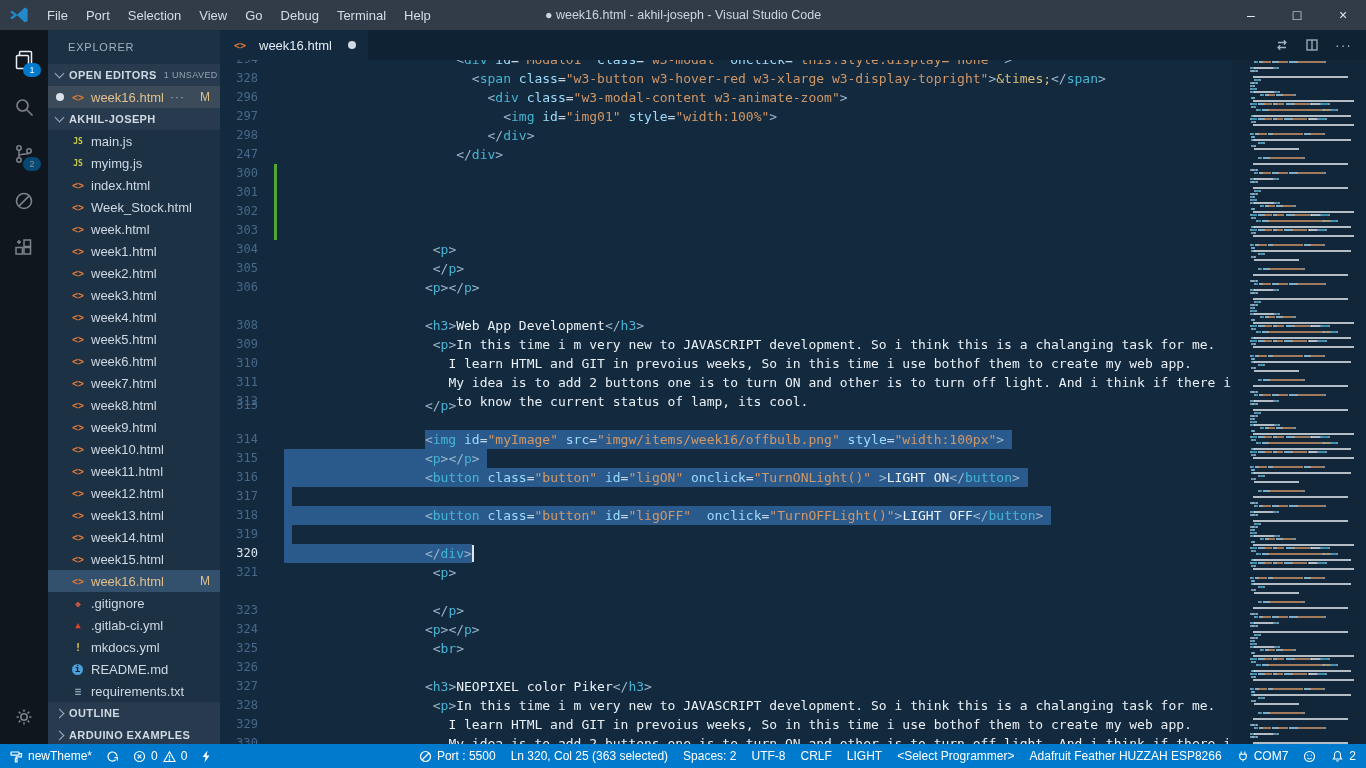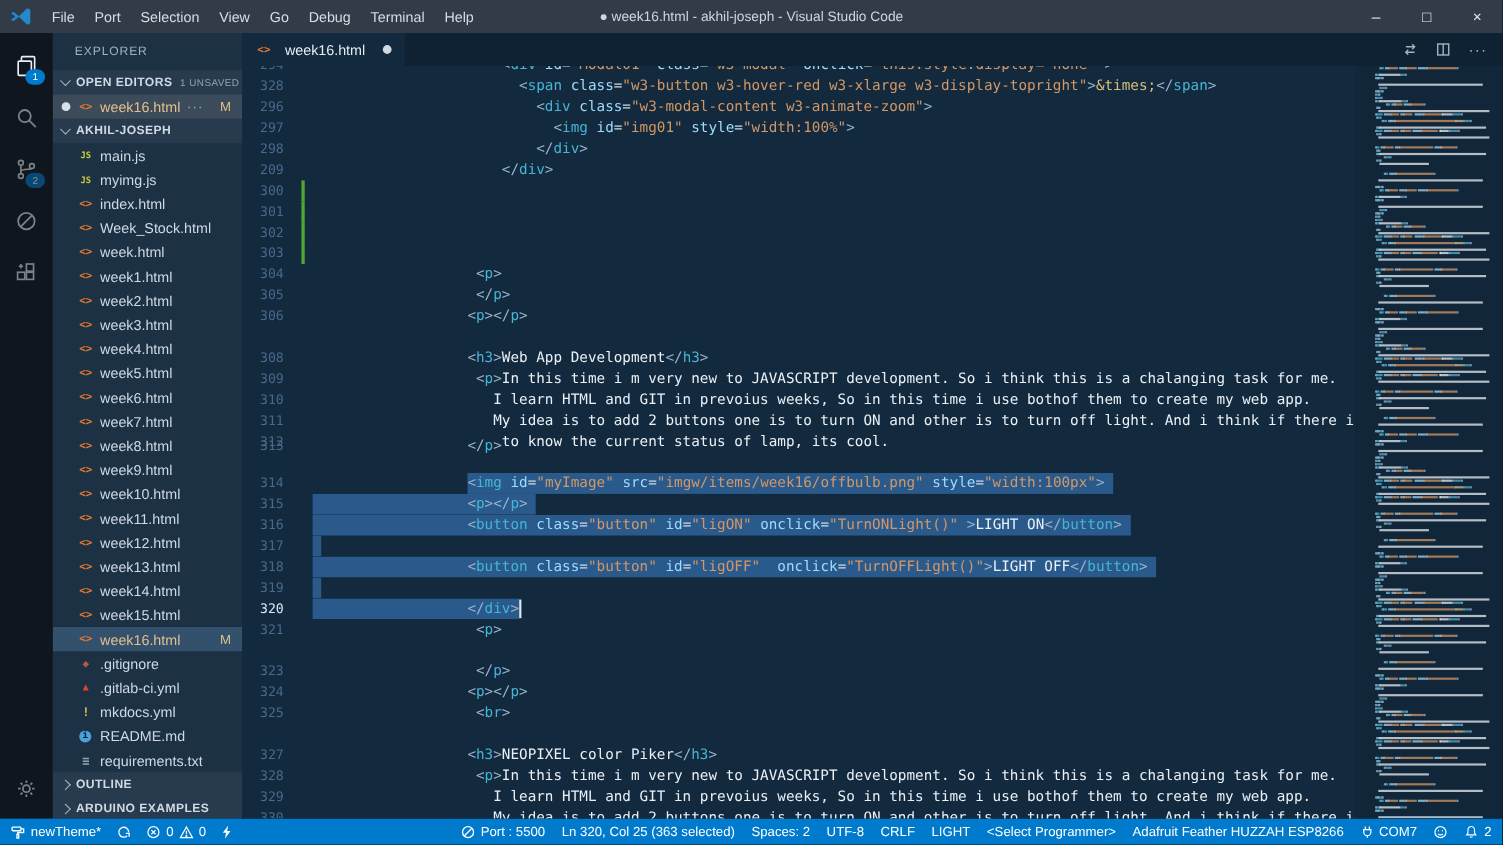--- a/index.html
+++ b/index.html
@@ -336,21 +336,21 @@
               <span class="ln">297</span>
               <span class="deco"></span>
               <span class="content"><span class="toks">                            <span style="color: rgb(154, 182, 204);">&lt;</span><span style="color: rgb(69, 181, 214);">img</span><span style="color: rgb(233, 240, 246);"> </span><span style="color: rgb(156, 220, 254);">id</span><span style="color: rgb(199, 214, 226);">=</span><span style="color: rgb(210, 151, 103);">"img01"</span><span style="color: rgb(233, 240, 246);"> </span><span style="color: rgb(156, 220, 254);">style</span><span style="color: rgb(199, 214, 226);">=</span><span style="color: rgb(210, 151, 103);">"width:100%"</span><span style="color: rgb(154, 182, 204);">&gt;</span></span></span>
             </div>
             <div class="code-line" style="top: 66px;">
               <span class="ln">298</span>
               <span class="deco"></span>
               <span class="content"><span class="toks">                          <span style="color: rgb(154, 182, 204);">&lt;/</span><span style="color: rgb(69, 181, 214);">div</span><span style="color: rgb(154, 182, 204);">&gt;</span></span></span>
             </div>
             <div class="code-line" style="top: 85px;">
-              <span class="ln">209</span>
+              <span class="ln">247</span>
               <span class="deco"></span>
               <span class="content"><span class="toks">                      <span style="color: rgb(154, 182, 204);">&lt;/</span><span style="color: rgb(69, 181, 214);">div</span><span style="color: rgb(154, 182, 204);">&gt;</span></span></span>
             </div>
             <div class="code-line" style="top: 104px;">
               <span class="ln">300</span>
               <span class="deco mod"></span>
               <span class="content"><span class="toks"></span></span>
             </div>
             <div class="code-line" style="top: 123px;">
               <span class="ln">301</span>
@@ -459,20 +459,25 @@
             </div>
             <div class="code-line" style="top: 560px;">
               <span class="ln">324</span>
               <span class="deco"></span>
               <span class="content"><span class="toks">                  <span style="color: rgb(154, 182, 204);">&lt;</span><span style="color: rgb(69, 181, 214);">p</span><span style="color: rgb(154, 182, 204);">&gt;</span><span style="color: rgb(154, 182, 204);">&lt;/</span><span style="color: rgb(69, 181, 214);">p</span><span style="color: rgb(154, 182, 204);">&gt;</span></span></span>
             </div>
             <div class="code-line" style="top: 579px;">
               <span class="ln">325</span>
               <span class="deco"></span>
               <span class="content"><span class="toks">                   <span style="color: rgb(154, 182, 204);">&lt;</span><span style="color: rgb(69, 181, 214);">br</span><span style="color: rgb(154, 182, 204);">&gt;</span></span></span>
+            </div>
+            <div class="code-line" style="top: 598px;">
+              <span class="ln">326</span>
+              <span class="deco"></span>
+              <span class="content"><span class="toks"></span></span>
             </div>
             <div class="code-line" style="top: 617px;">
               <span class="ln">327</span>
               <span class="deco"></span>
               <span class="content"><span class="toks">                  <span style="color: rgb(154, 182, 204);">&lt;</span><span style="color: rgb(69, 181, 214);">h3</span><span style="color: rgb(154, 182, 204);">&gt;</span><span style="color: rgb(233, 240, 246);">NEOPIXEL color Piker</span><span style="color: rgb(154, 182, 204);">&lt;/</span><span style="color: rgb(69, 181, 214);">h3</span><span style="color: rgb(154, 182, 204);">&gt;</span></span></span>
             </div>
             <div class="code-line" style="top: 636px;">
               <span class="ln">328</span>
               <span class="deco"></span>
               <span class="content"><span class="toks">                   <span style="color: rgb(154, 182, 204);">&lt;</span><span style="color: rgb(69, 181, 214);">p</span><span style="color: rgb(154, 182, 204);">&gt;</span><span style="color: rgb(233, 240, 246);">In this time i m very new to JAVASCRIPT development. So i think this is a chalanging task for me.</span></span></span>

